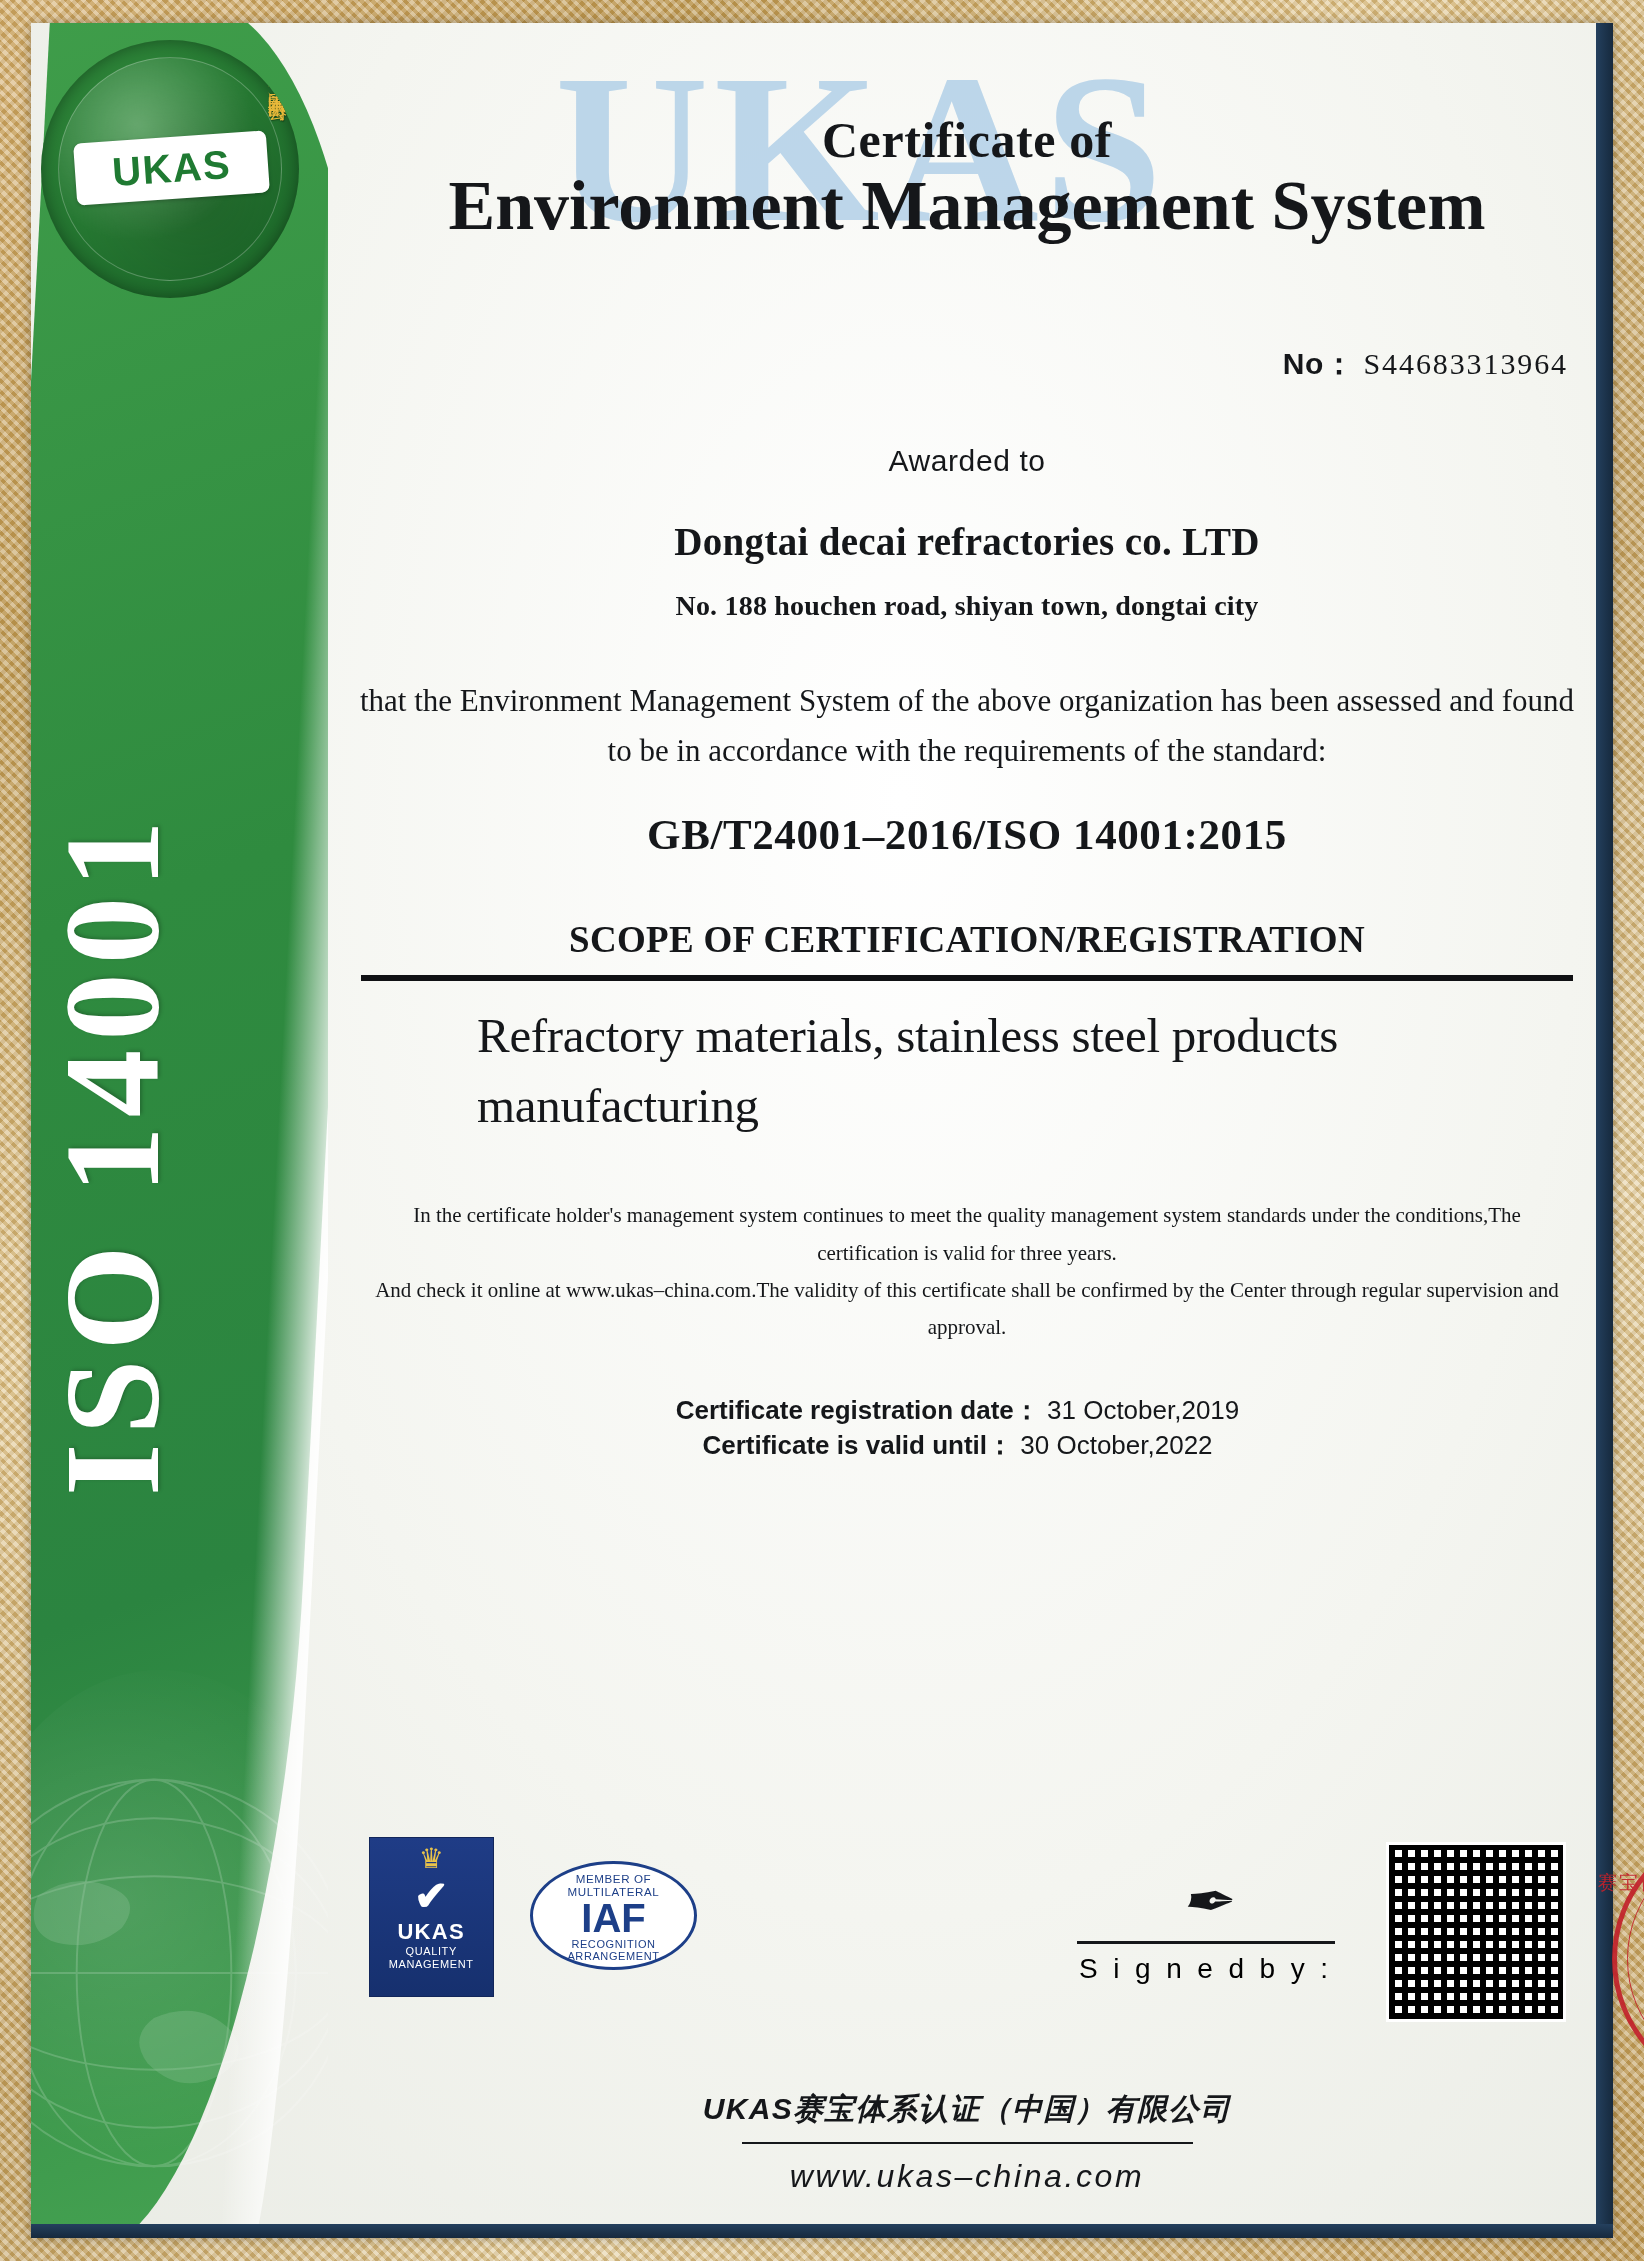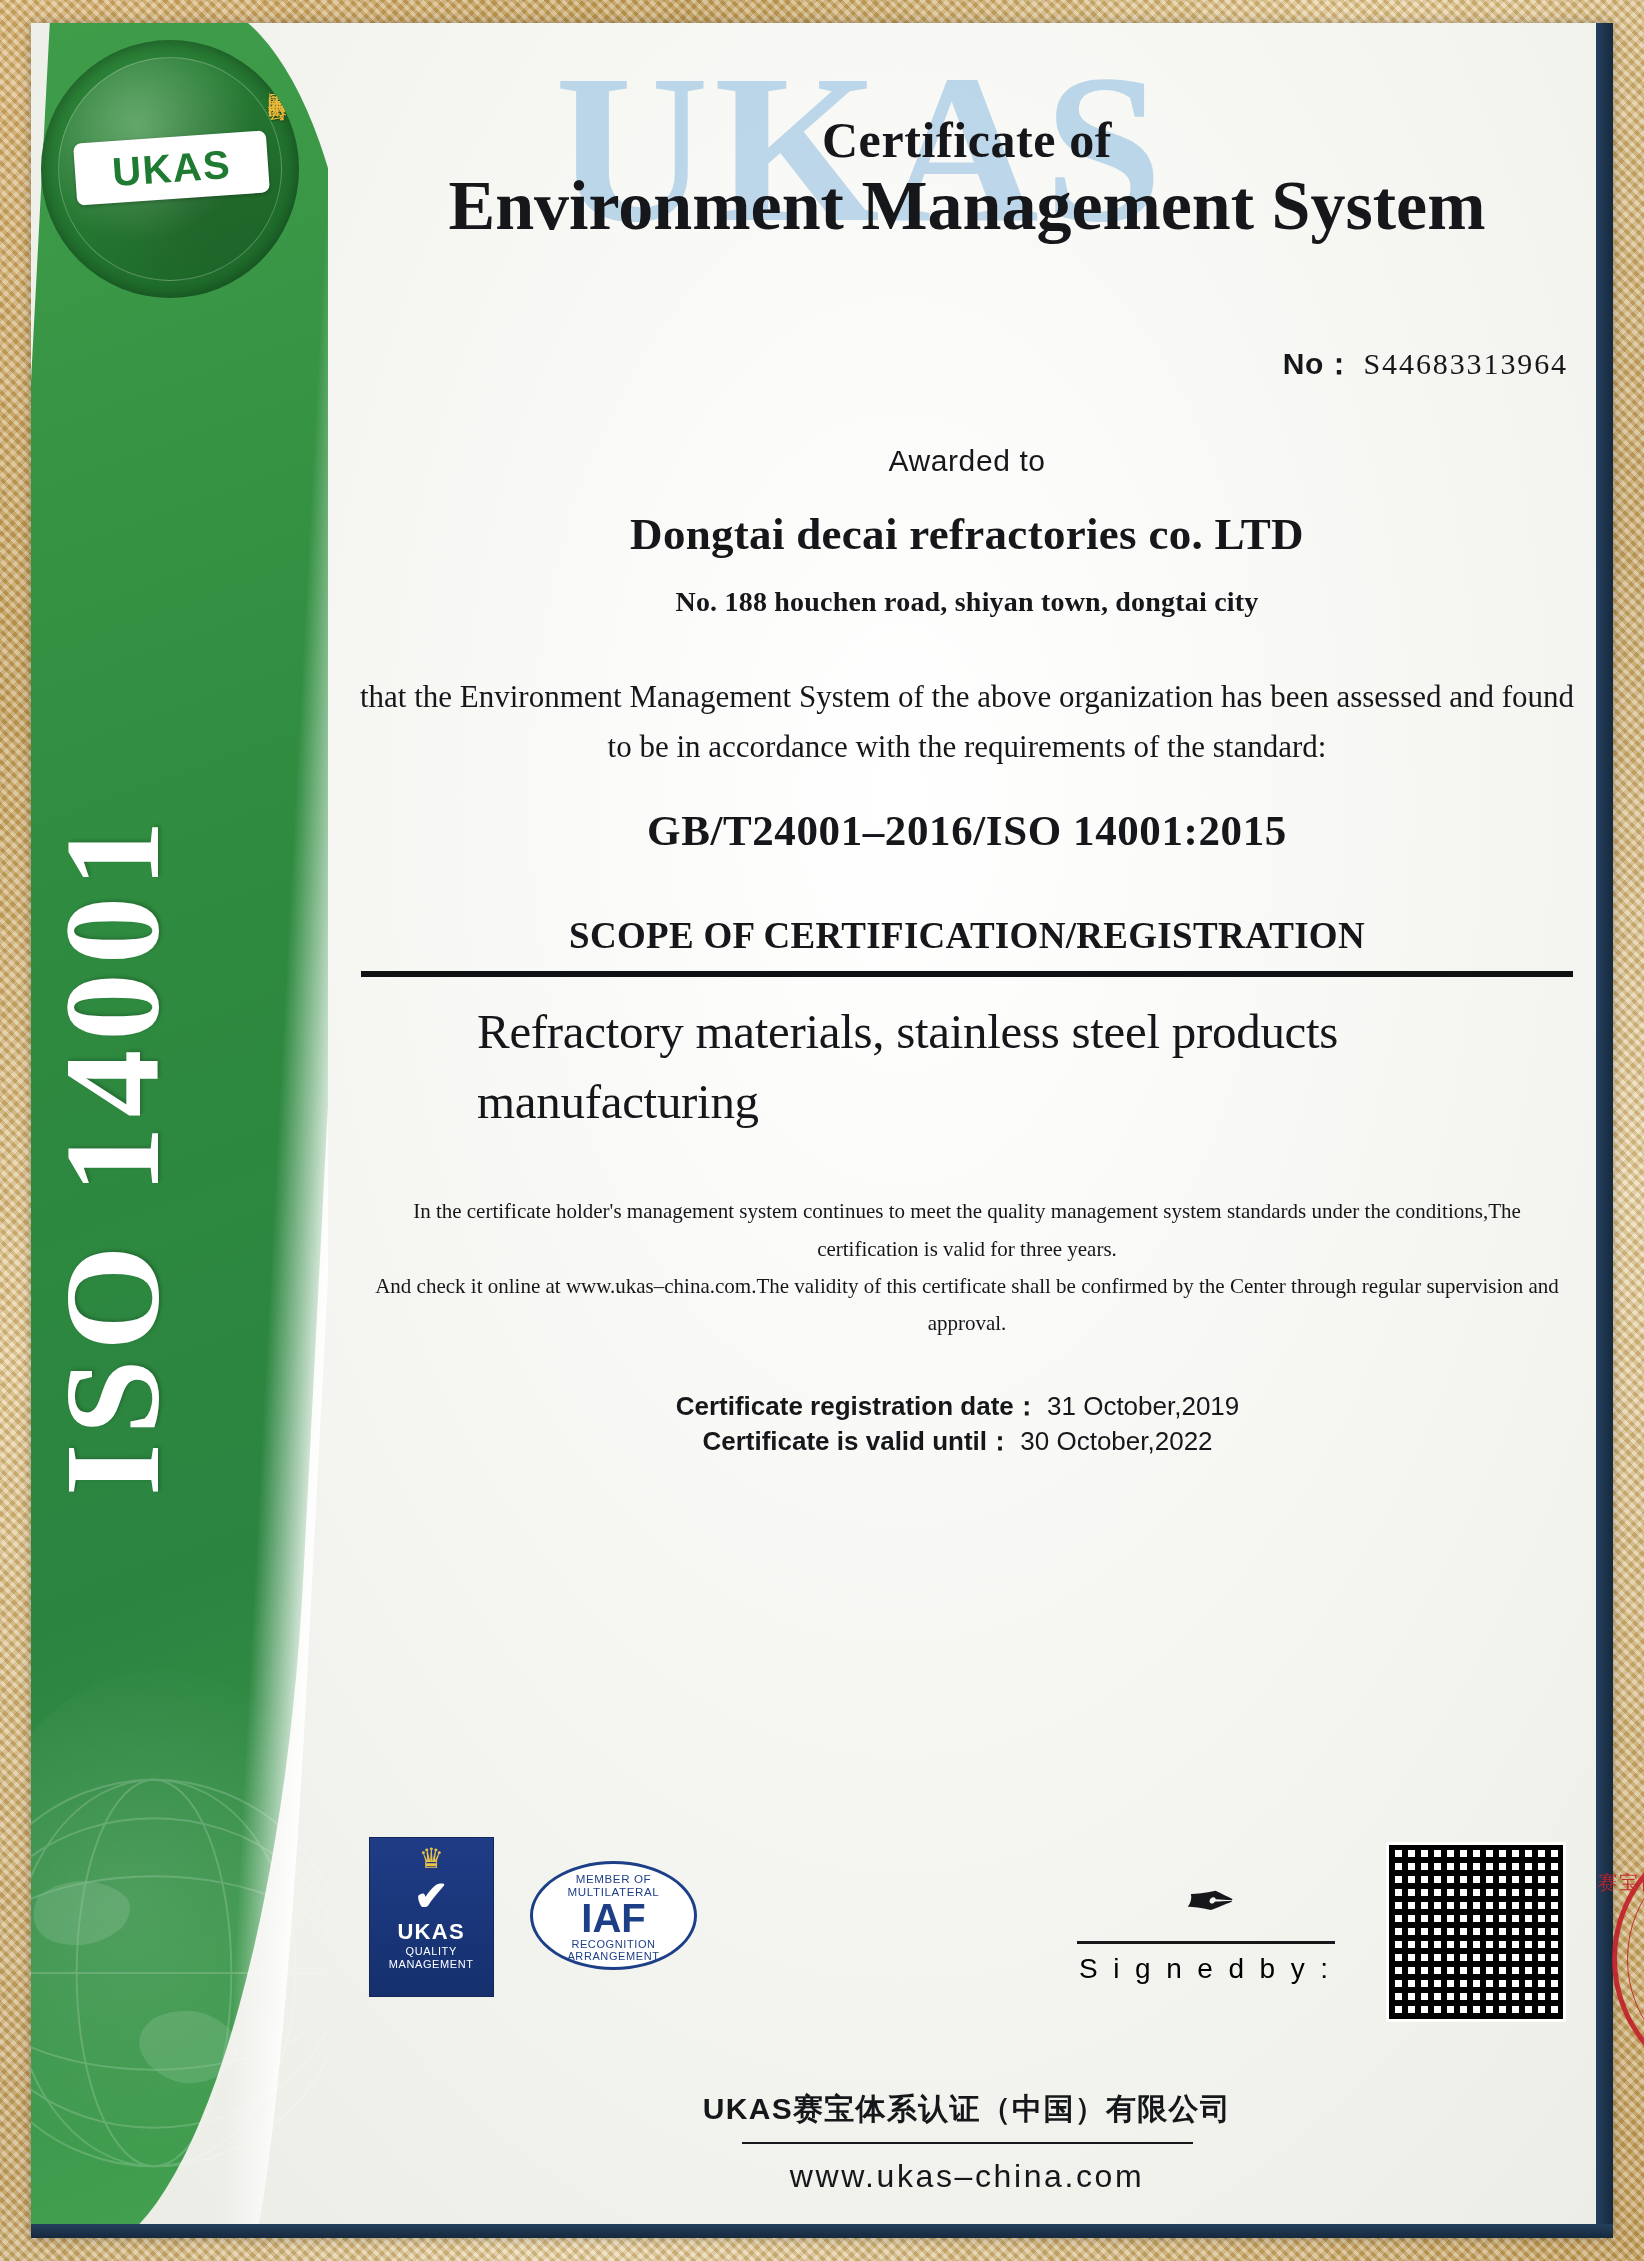--- a/index.html
+++ b/index.html
@@ -212,22 +212,22 @@
   .cert-no .val { font-family: "Liberation Serif", serif; letter-spacing: 1.9px; }
 
   .awarded {
     margin-top: 59px;
     font-family: "Liberation Sans", sans-serif;
     font-weight: normal;
     font-size: 30px;
     letter-spacing: 0.6px;
   }
   .company {
-    margin-top: 30px;
-    font-size: 45px;
+    margin-top: 41px;
+    font-size: 39px;
     font-weight: bold;
     letter-spacing: 0.3px;
   }
   .address {
     margin-top: 26px;
     font-size: 28px;
     font-weight: bold;
     letter-spacing: 0.2px;
   }
   .statement {
@@ -384,20 +384,21 @@
     font-family:"Liberation Sans",sans-serif; font-size: 19.3px; letter-spacing: 1.9px;
     white-space: nowrap;
   }
 
   
   .bottom-block {
     position: absolute;
     left: 335px; top: 2089px;
     width: 1264px;
     text-align: center;
+    font-style: italic;
   }
   .bottom-cn {
     font-family: "Liberation Sans", sans-serif;
     font-size: 30px;
     font-weight: bold;
     letter-spacing: 1.3px;
     color: #15171a;
   }
   .bottom-rule {
     margin: 11.6px auto 0 auto;

